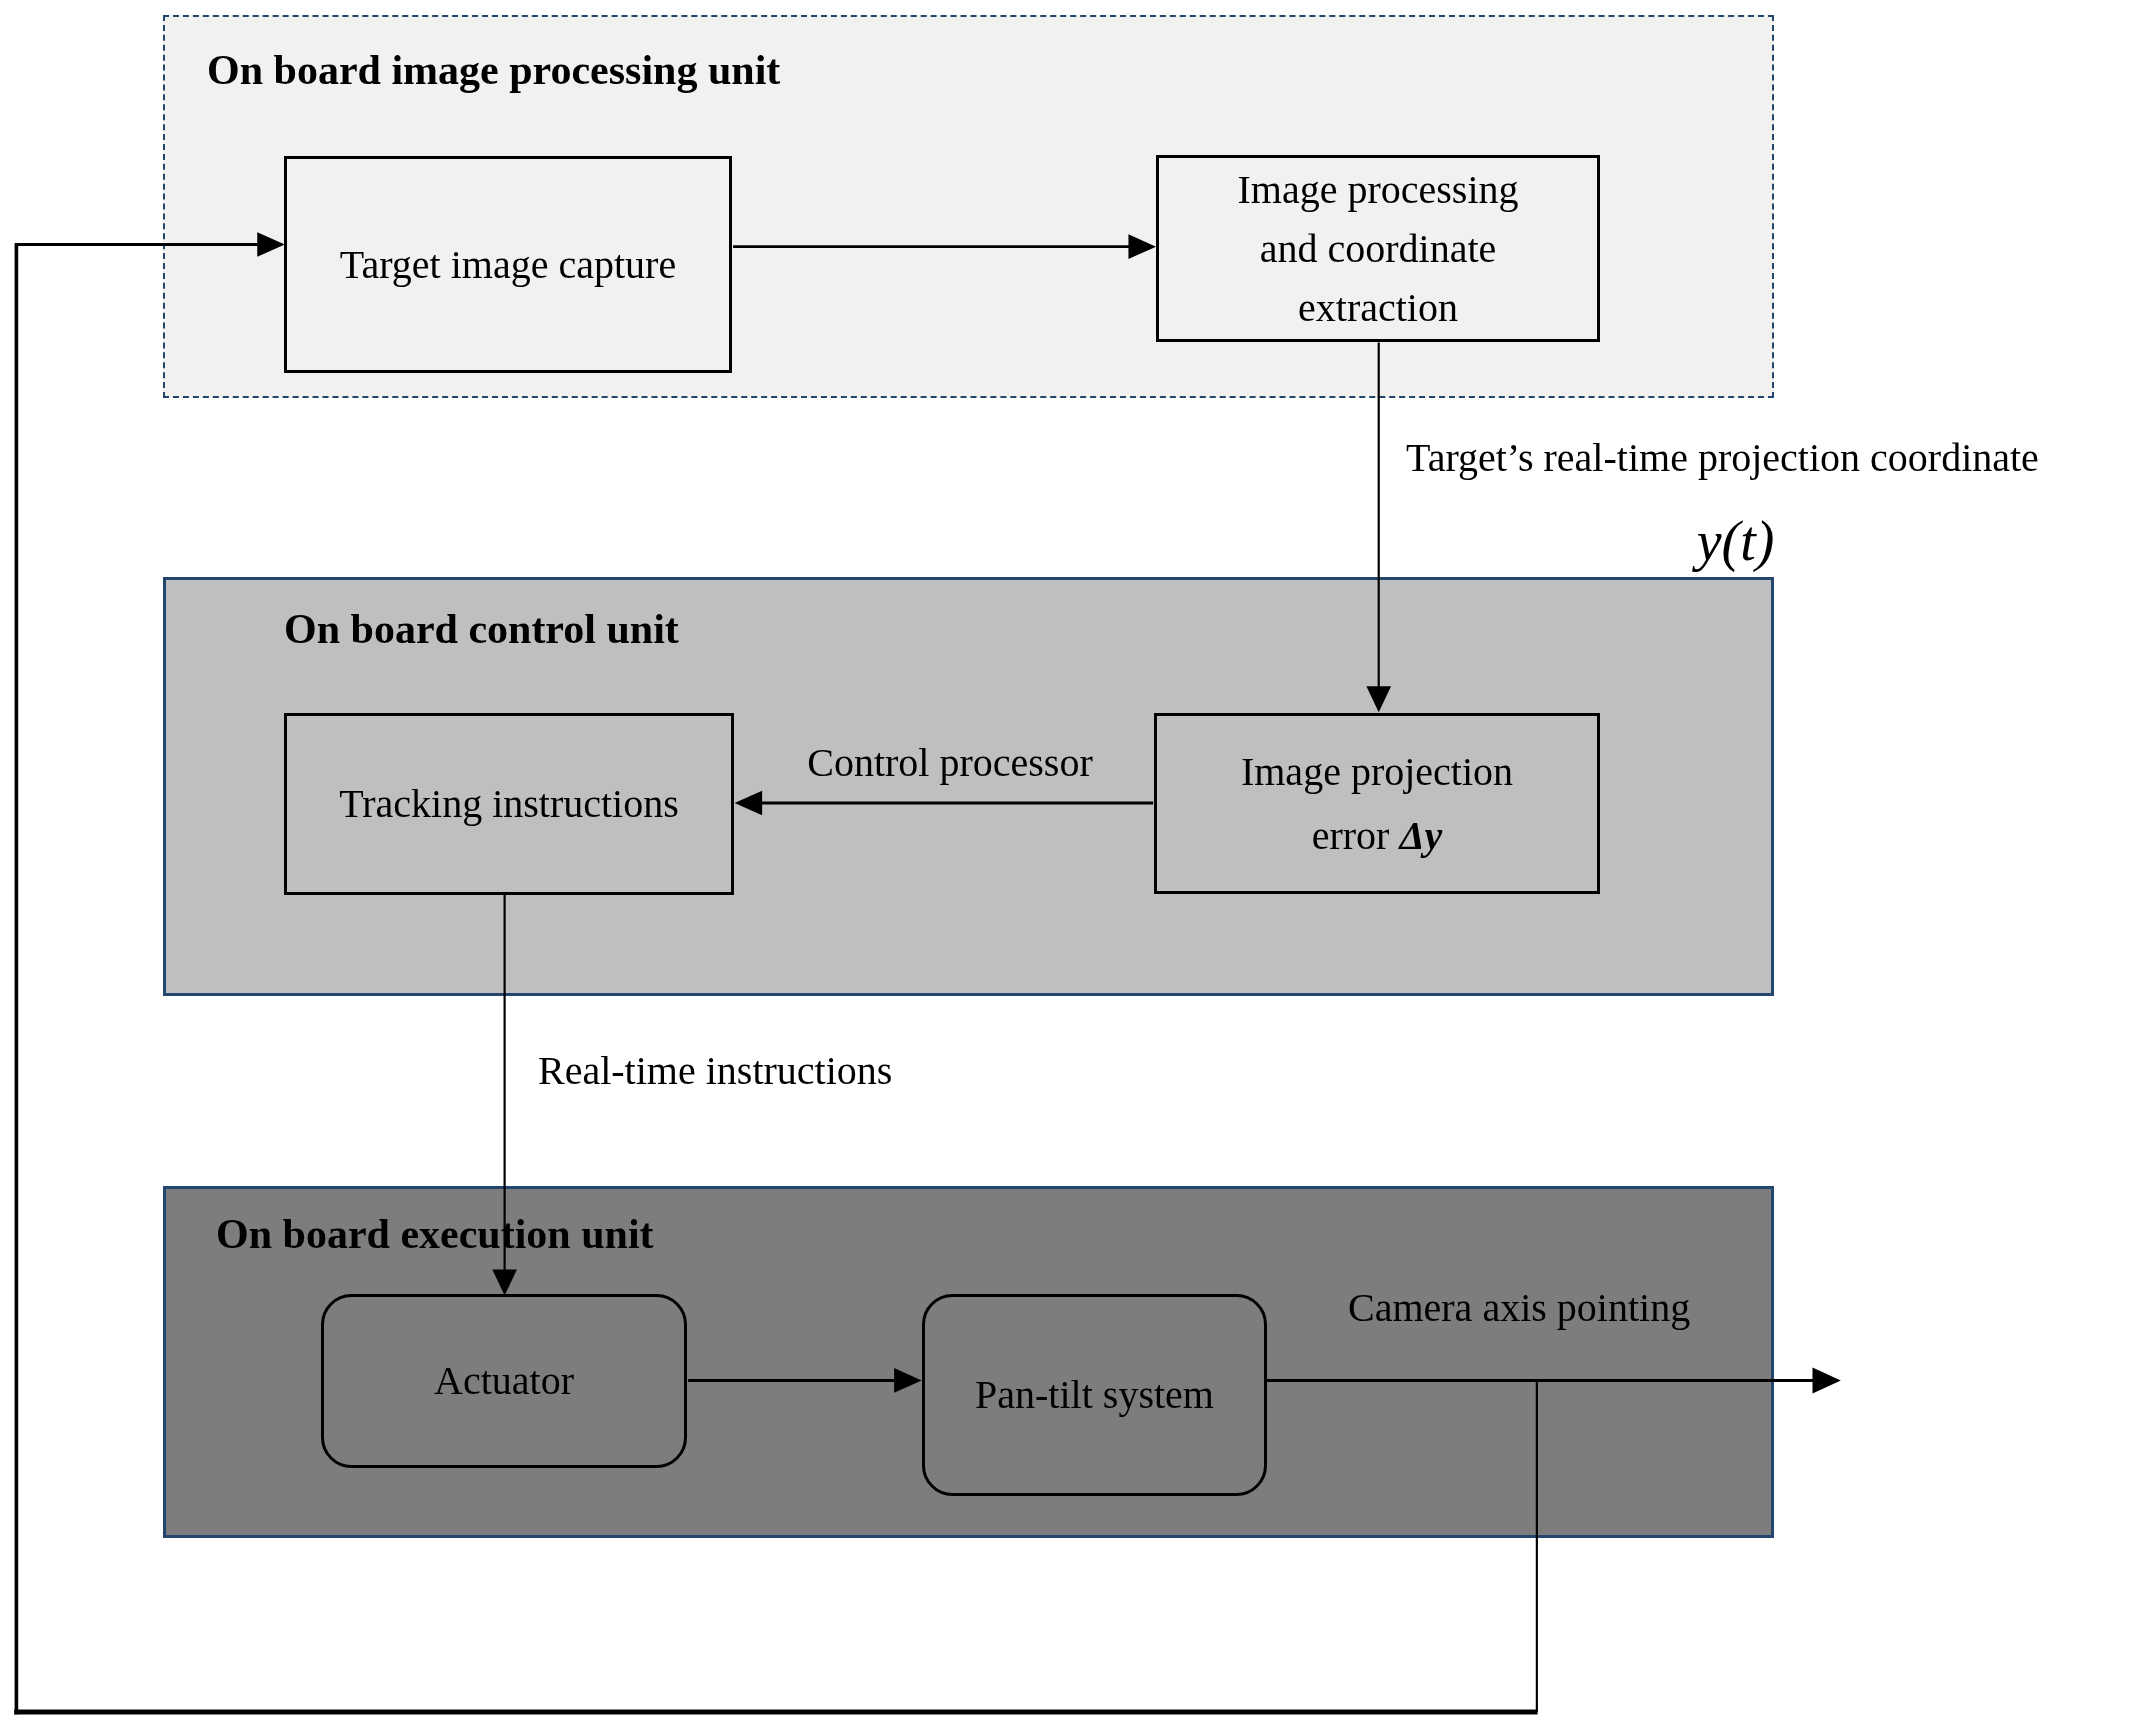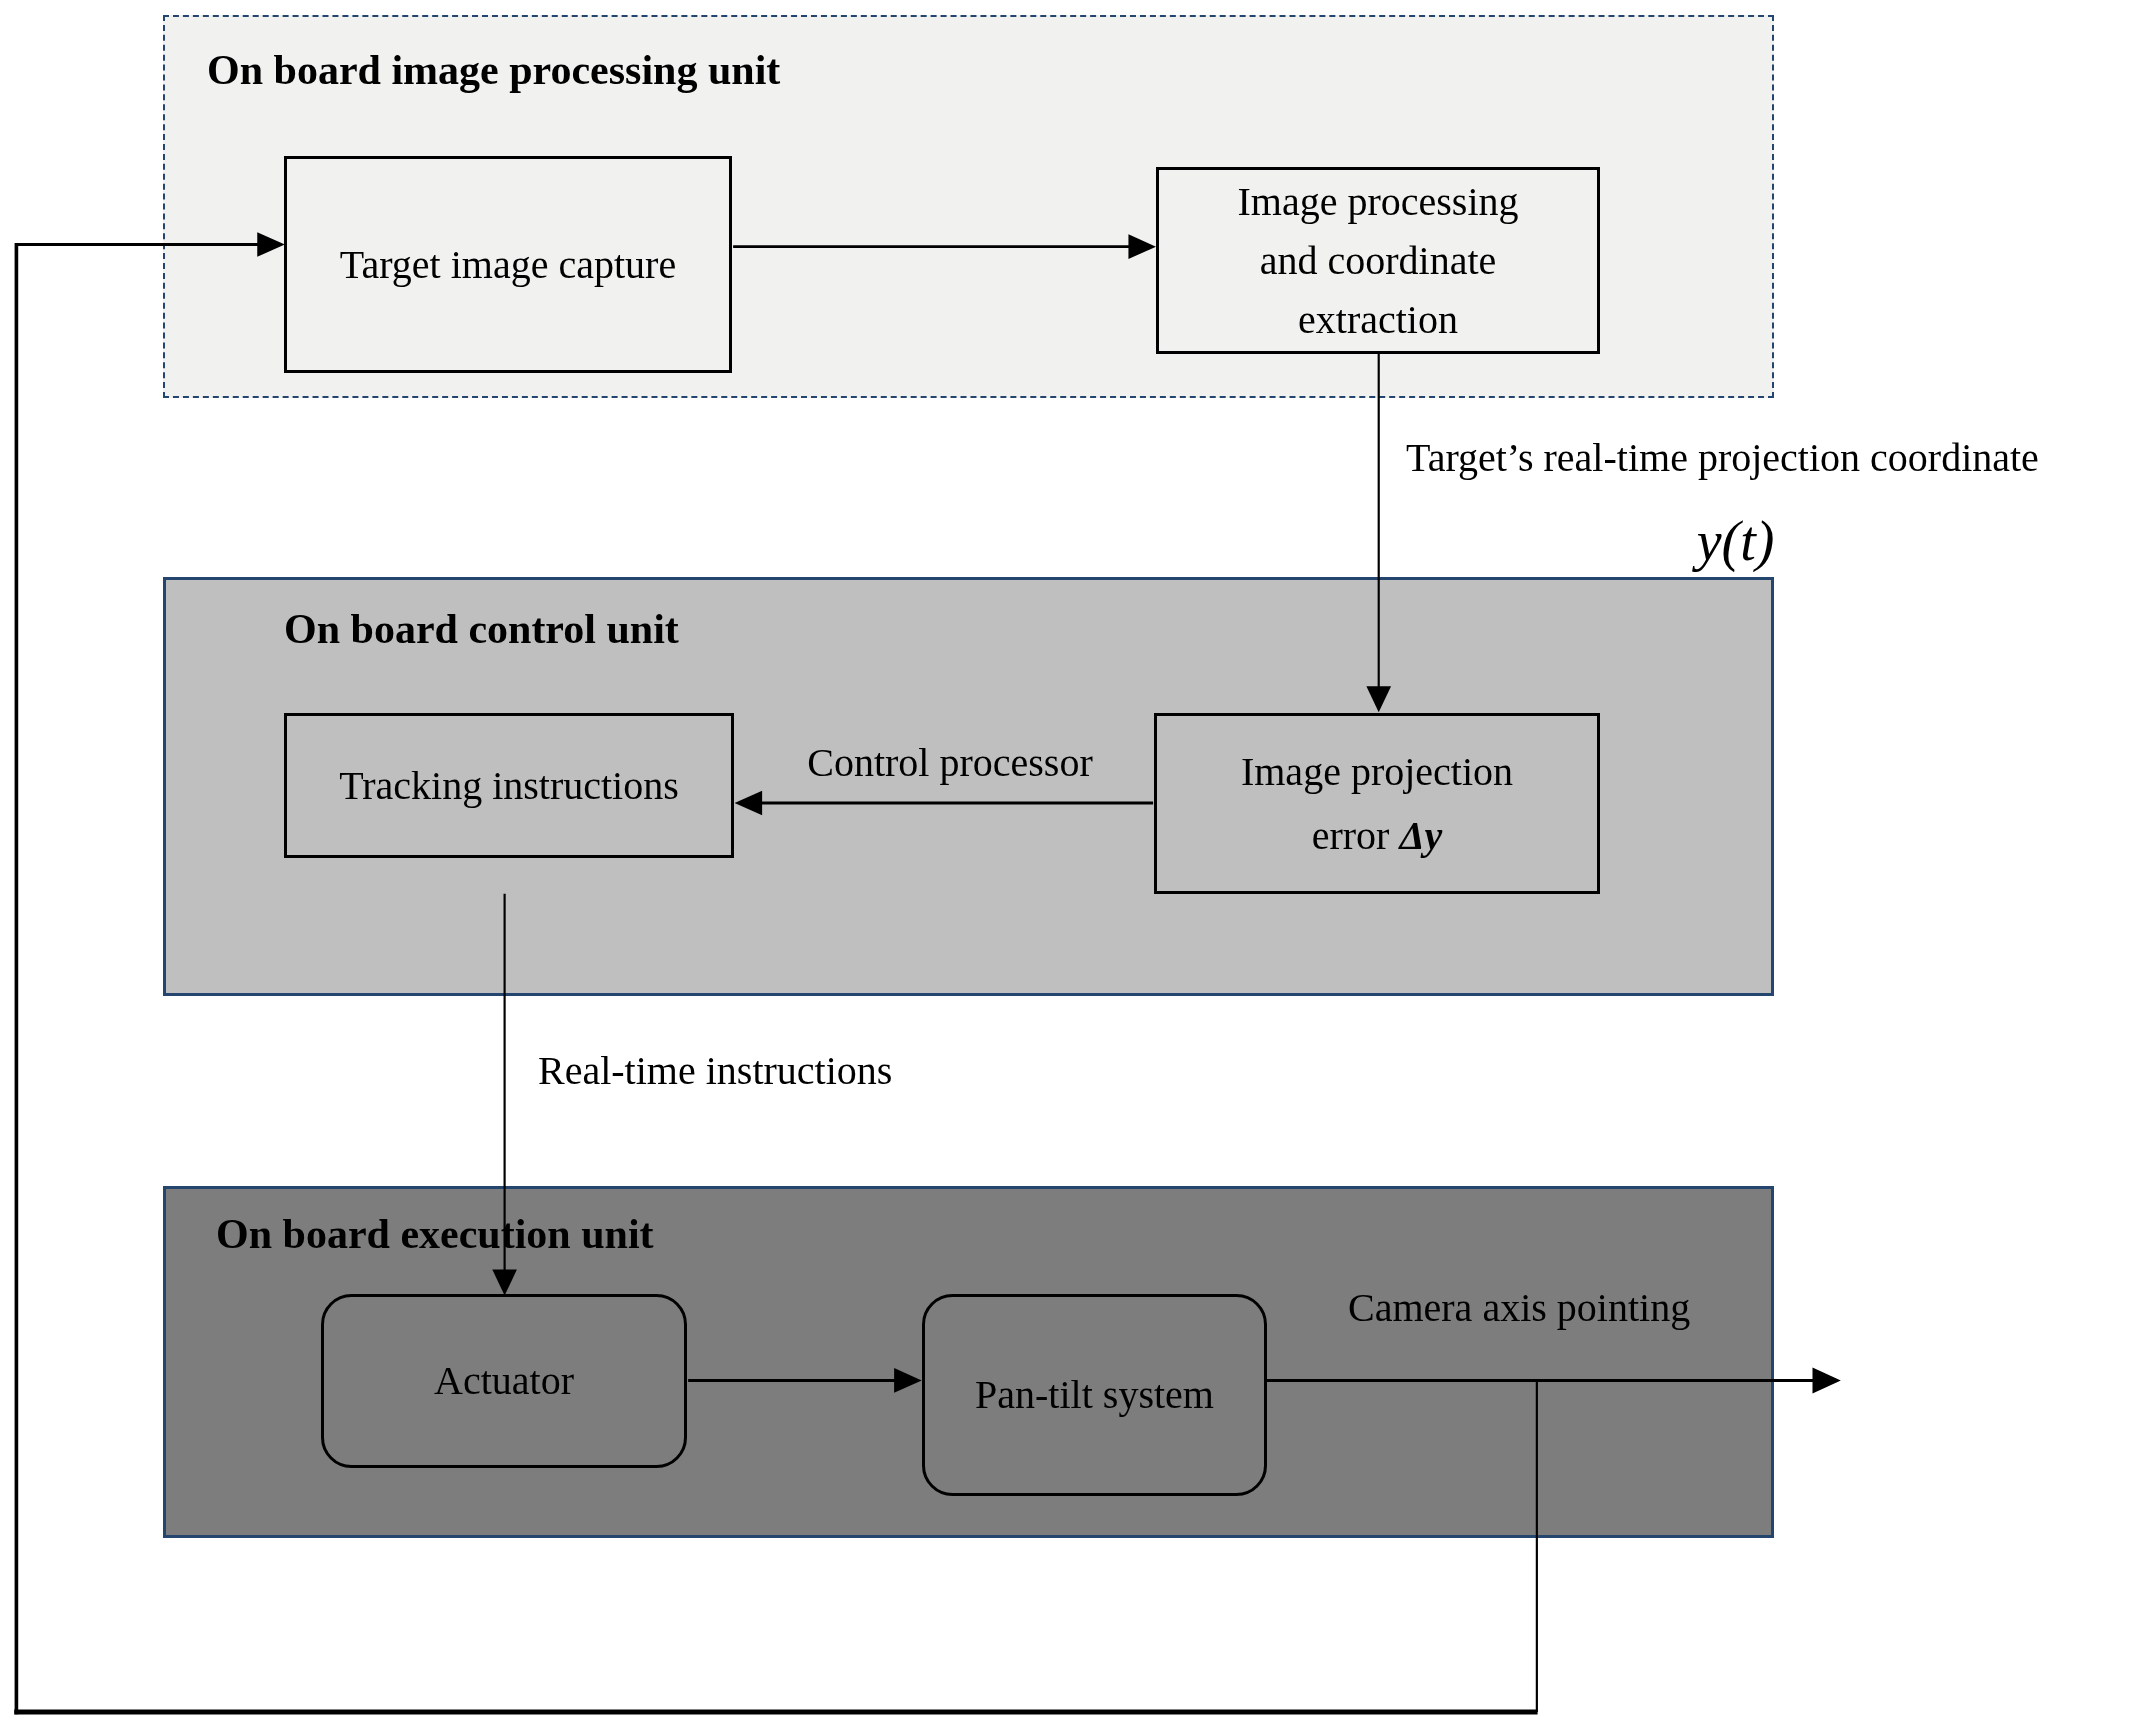--- a/index.html
+++ b/index.html
@@ -62,22 +62,22 @@
     display:flex;
     align-items:center;
     justify-content:center;
     text-align:center;
     font-size:40px;
     line-height:1.5;
     z-index:3;
   }
   .blk-text { display:block; }
   #block-capture  { left:284px;  top:156px;  width:448px; height:217px; background:var(--unit1-fill); }
-  #block-extract  { left:1156px; top:155px;  width:444px; height:187px; background:var(--unit1-fill); padding:0 52px; line-height:1.48;margin-top:12px; }
-  #block-tracking { left:284px;  top:713px;  width:450px; height:145px; background:var(--unit2-fill); }
+  #block-extract  { left:1156px; top:155px;  width:444px; height:187px; background:var(--unit1-fill); padding:0 52px; line-height:1.48; }
+  #block-tracking { left:284px;  top:713px;  width:450px; height:182px; background:var(--unit2-fill); }
   #block-error    { left:1154px; top:713px;  width:446px; height:181px; background:var(--unit2-fill); padding:0 64px; line-height:1.6; }
   #block-actuator { left:321px;  top:1294px; width:366px; height:174px; background:var(--unit3-fill); border-radius:30.5px; }
   #block-pantilt  { left:922px; top:1294px; width:345px; height:202px; background:var(--unit3-fill); border-radius:30.5px; }
 
   .sym { font-style:italic; font-weight:bold; padding-left:10.2px; }
 
   .edge-label {
     position:absolute;
     font-size:40px;
     line-height:1.2;

